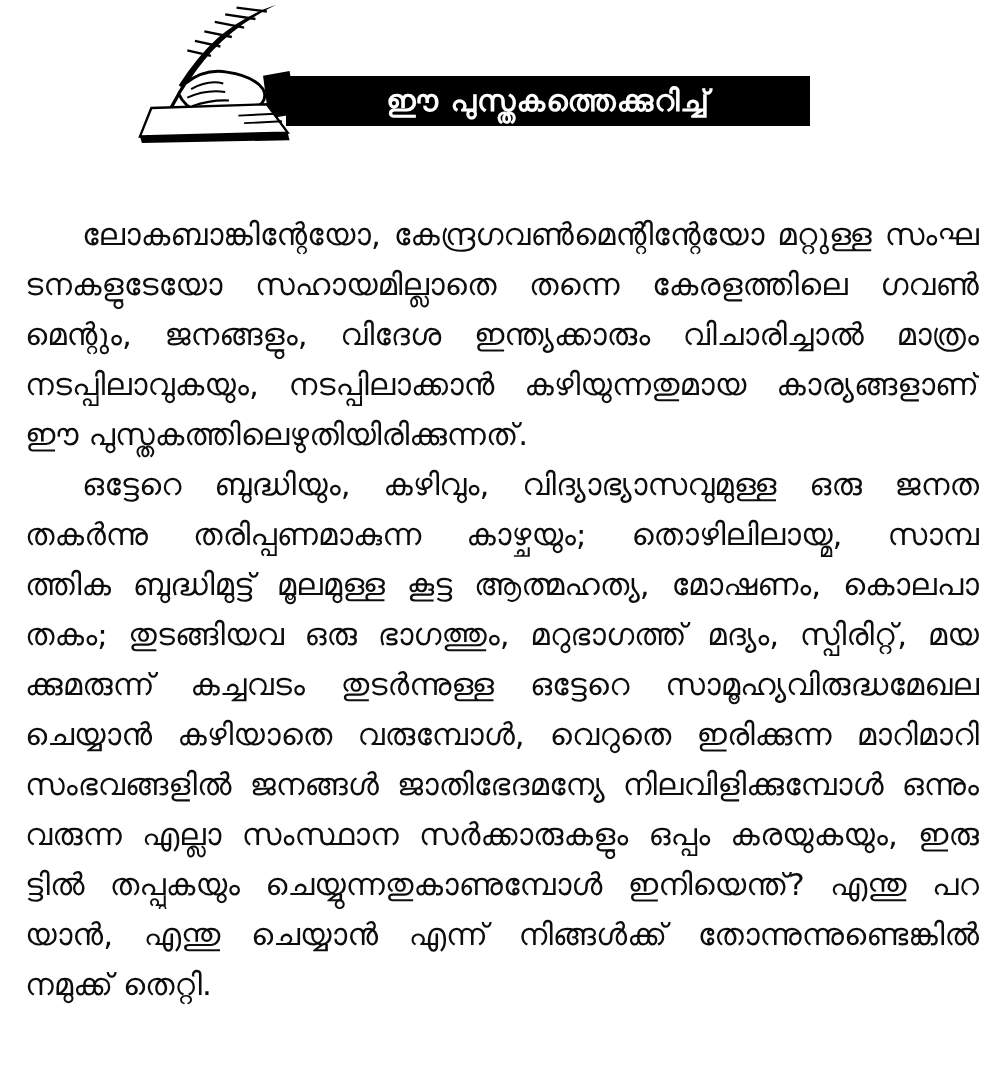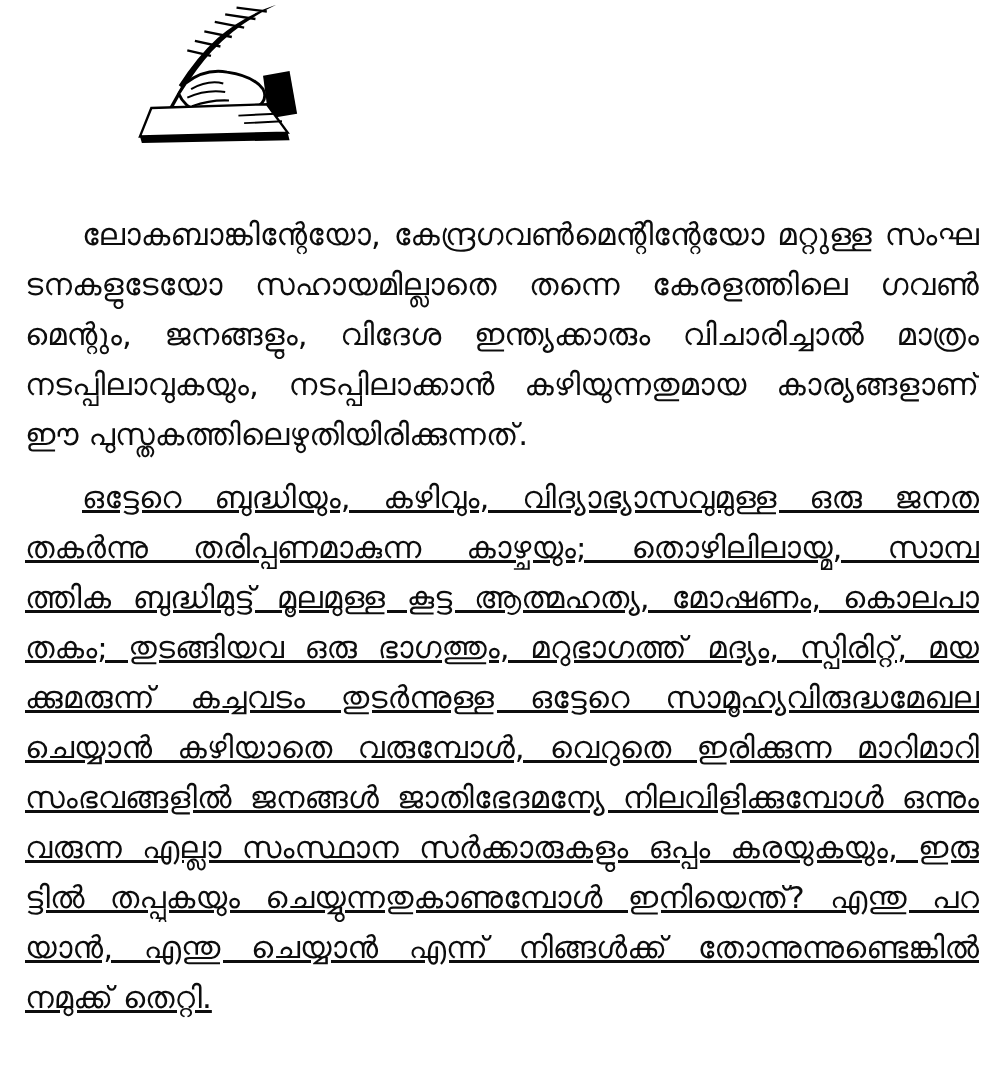--- a/index.html
+++ b/index.html
@@ -36,21 +36,21 @@
     font-size: 30px;
     font-weight: 700;
     letter-spacing: 1px;
     white-space: nowrap;
   }
   .body-text {
     padding: 44px 21px 0 25px;
     font-size: 31px;
   }
   .para { margin: 0; }
-  .para + .para { margin-top: 13px; text-decoration: underline; }
+  .para + .para { margin-top: 0; }
   .tline {
     line-height: 50px;
     height: 50px;
     text-align: justify;
     text-align-last: justify;
     overflow: hidden;
   }
   .tline.first { padding-left: 57px; }
   .tline.last { text-align: center; text-align-last: left; }
 </style>
@@ -84,20 +84,23 @@
         <path d="M66,101 Q86,92 106,95"></path>
         <path d="M71,110 Q91,103 110,104"></path>
       </g>
 
       <path d="M28,112 L150,108 L172,138 L16,142 Z" fill="#ffffff" stroke="#000" stroke-width="2.5"></path>
       <path d="M16,142 L172,138 L174,146 L18,149 Z" fill="#000"></path>
       <path d="M120,120 L160,118" stroke="#000" stroke-width="2"></path>
       <path d="M126,128 L166,126" stroke="#000" stroke-width="2"></path>
     </svg>
 
+    <div class="title-bar">
+      <span class="title-text">ഈ പുസ്തകത്തെക്കുറിച്ച്</span>
+    </div>
   </div>
 
   <div class="body-text">
 
     <div class="para">
       <div class="tline first">ലോകബാങ്കിന്റേയോ, കേന്ദ്രഗവൺമെന്റിന്റേയോ മറ്റുള്ള സംഘ</div>
       <div class="tline">ടനകളുടേയോ സഹായമില്ലാതെ തന്നെ കേരളത്തിലെ ഗവൺ</div>
       <div class="tline">മെന്റും, ജനങ്ങളും, വിദേശ ഇന്ത്യക്കാരും വിചാരിച്ചാൽ മാത്രം</div>
       <div class="tline">നടപ്പിലാവുകയും, നടപ്പിലാക്കാൻ കഴിയുന്നതുമായ കാര്യങ്ങളാണ്</div>
       <div class="tline last">ഈ പുസ്തകത്തിലെഴുതിയിരിക്കുന്നത്.</div>

